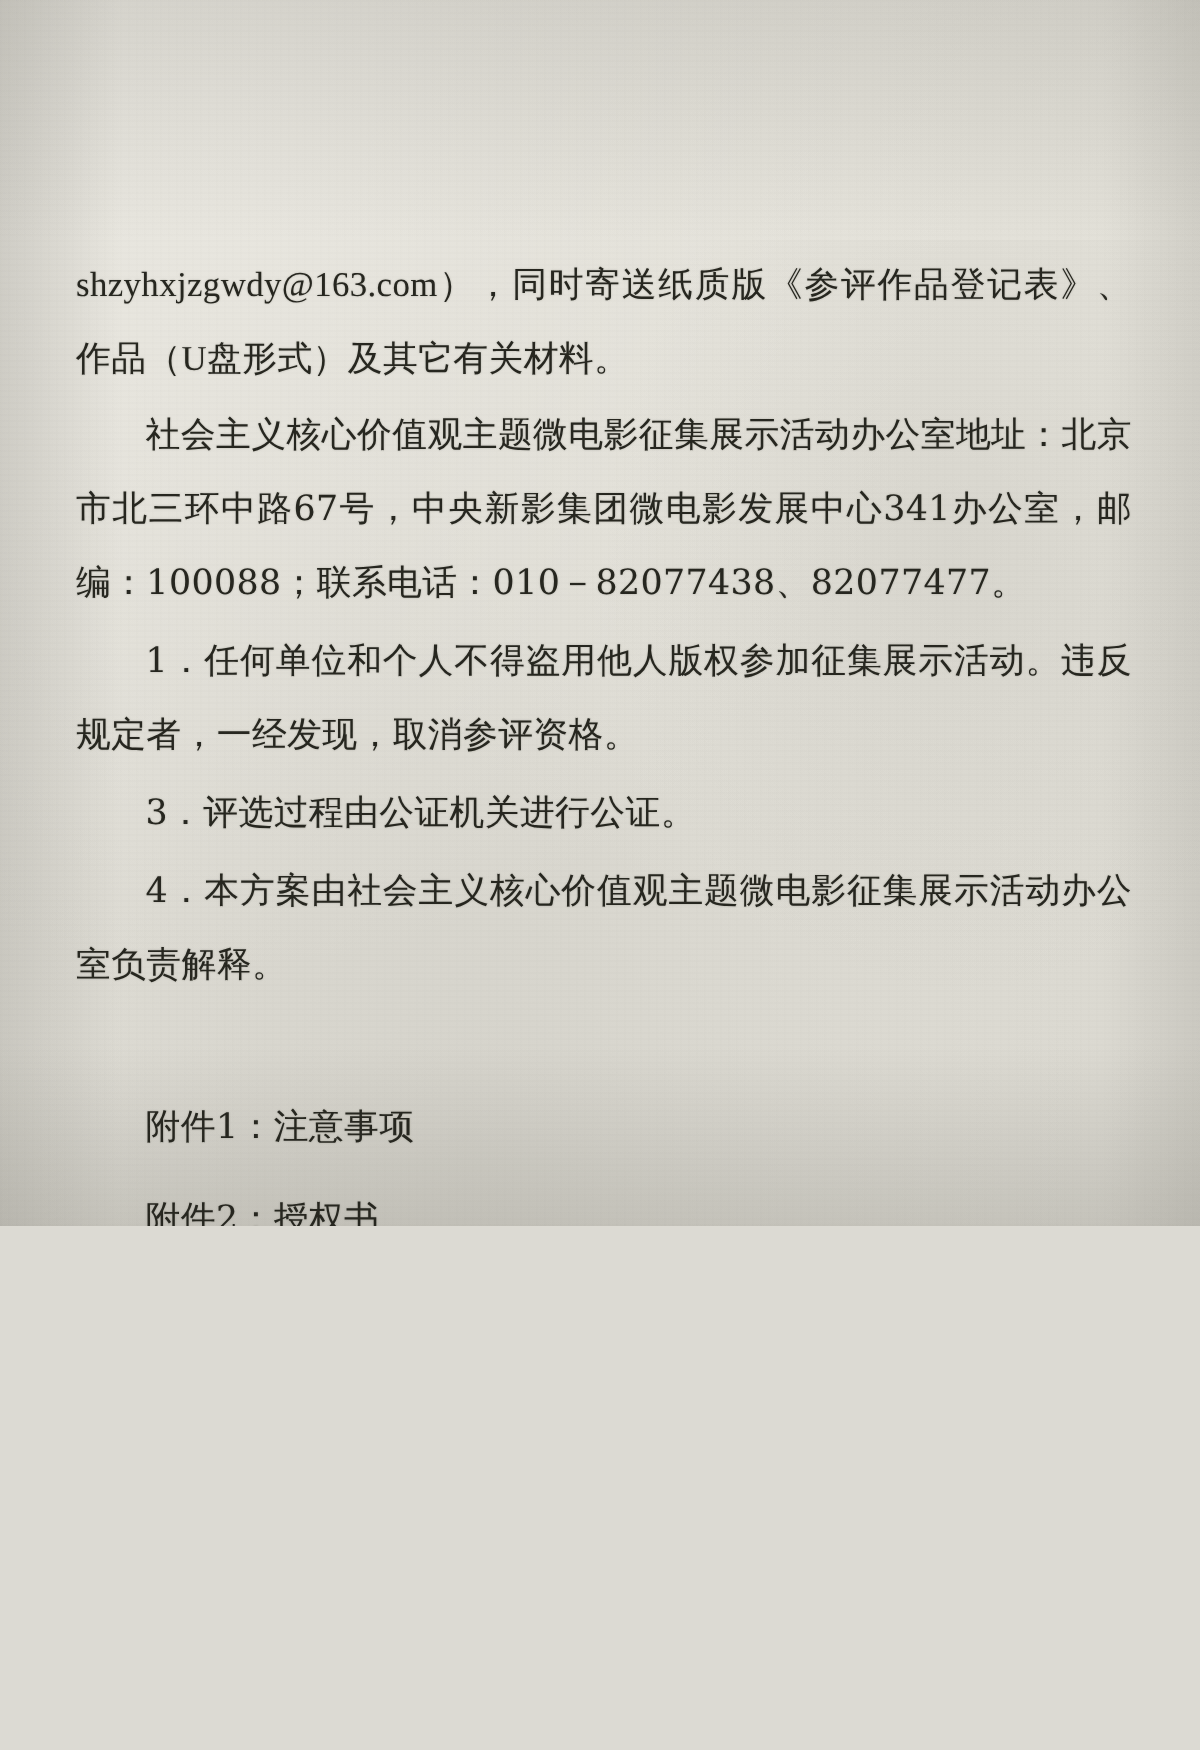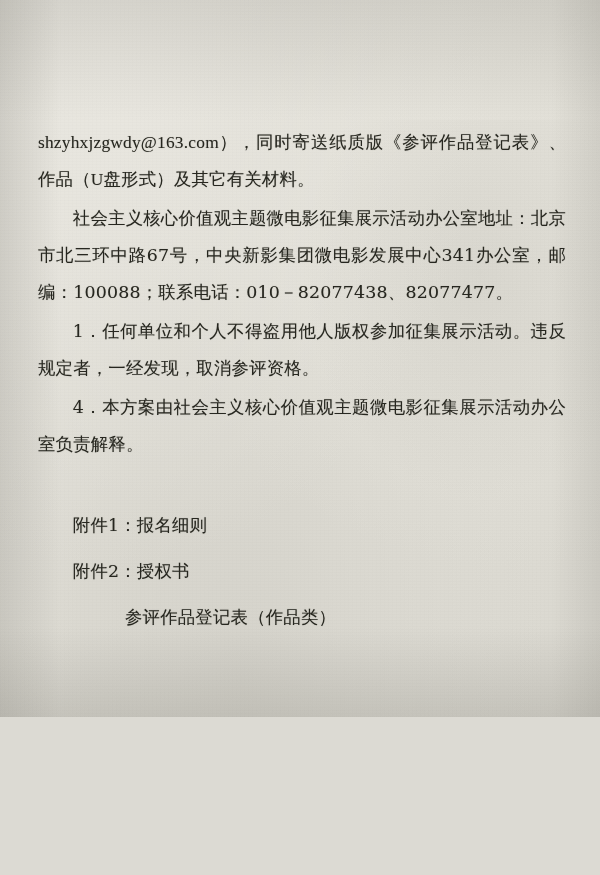--- a/index.html
+++ b/index.html
@@ -9,21 +9,21 @@
   body {
     width: 600px;
     height: 875px;
     background: #dcdad3;
     font-family: "DejaVu Serif", "Liberation Serif", serif;
     overflow: hidden;
   }
   .page {
     position: relative;
     width: 600px;
-    height: 717px;
+    height: 613px;
     background:
       radial-gradient(ellipse at 18% 8%, #e9e7e0 0%, rgba(233,231,224,0) 55%),
       radial-gradient(ellipse at 85% 30%, #e4e2da 0%, rgba(228,226,218,0) 50%),
       radial-gradient(ellipse at 40% 95%, #d5d3cb 0%, rgba(213,211,203,0) 60%),
       linear-gradient(103deg, #e5e3dc 0%, #dedcd4 35%, #e2e0d8 60%, #d9d7cf 100%);
     overflow: hidden;
   }
   
   .shade {
     position: absolute;
@@ -106,24 +106,25 @@
   <div class="shade shade-a"></div>
   <div class="shade shade-b"></div>
   <div class="shade shade-c"></div>
   <div class="shade shade-d"></div>
   <div class="shade shade-e"></div>
 
   <div class="content">
     <p class="mono-mail">shzyhxjzgwdy@163.com），同时寄送纸质版《参评作品登记表》、作品（U盘形式）及其它有关材料。</p>
     <p class="indent">社会主义核心价值观主题微电影征集展示活动办公室地址：北京市北三环中路67号，中央新影集团微电影发展中心341办公室，邮编：100088；联系电话：010－82077438、82077477。</p>
     <p class="indent">1．任何单位和个人不得盗用他人版权参加征集展示活动。违反规定者，一经发现，取消参评资格。</p>
+    <p class="indent">3．评选过程由公证机关进行公证。</p>
     <p class="indent">4．本方案由社会主义核心价值观主题微电影征集展示活动办公室负责解释。</p>
 
     <div class="attach-block">
-      <p>附件1：报名细则</p>
+      <p>附件1：注意事项</p>
       <p>附件2：授权书</p>
       <p class="sub">参评作品登记表（作品类）</p>
 
     </div>
   </div>
 
   <div class="grain"></div>
 </div>
 
 </body></html>

